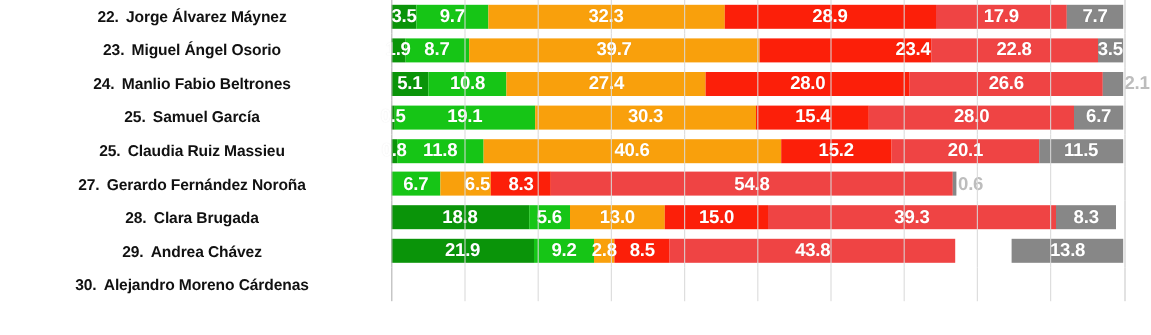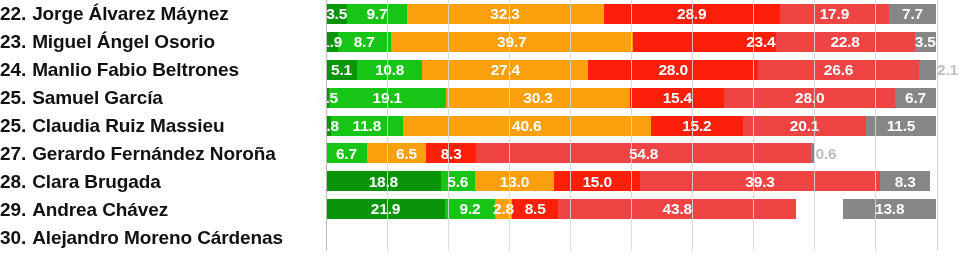--- a/index.html
+++ b/index.html
@@ -20,24 +20,24 @@
     position:relative;
     display:flex;
     align-items:center;
     height:27.9px;
     box-sizing:border-box;
   }
   
   .row-label{
     width:326px;
     flex:0 0 326px;
-    text-align:left;
+    text-align:center;
     padding-right:6px;
     box-sizing:border-box;
-    font-size:19px;
+    font-size:13px;
     font-weight:700;
     color:#111111;
     letter-spacing:-0.1px;
     white-space:nowrap;
     line-height:1;
   }
   .row-label .rank{margin-right:6px;}
   
   .plot{
     position:relative;
@@ -317,21 +317,21 @@
           <div class="gridline" style="left: 305px;"></div>
           <div class="gridline" style="left: 366px;"></div>
           <div class="gridline" style="left: 427px;"></div>
           <div class="gridline" style="left: 488px;"></div>
           <div class="gridline" style="left: 549px;"></div>
         </div>
         <div class="bar">
           <div class="seg c-green" style="width: 40.87px;">
             <span class="seg-label">6.7</span>
           </div>
-          <div class="seg c-orange" style="width: 59px; padding-left: 20px;">
+          <div class="seg c-orange" style="width: 42px; padding-left: 20px;">
             <span class="seg-label">6.5</span>
           </div>
           <div class="seg c-red" style="width: 50.63px;">
             <span class="seg-label">8.3</span>
           </div>
           <div class="seg c-darkred" style="width: 334.28px;">
             <span class="seg-label">54.8</span>
           </div>
           <div class="seg c-grey outside" style="width: 3.66px;">
             <span class="seg-label">0.6</span>

